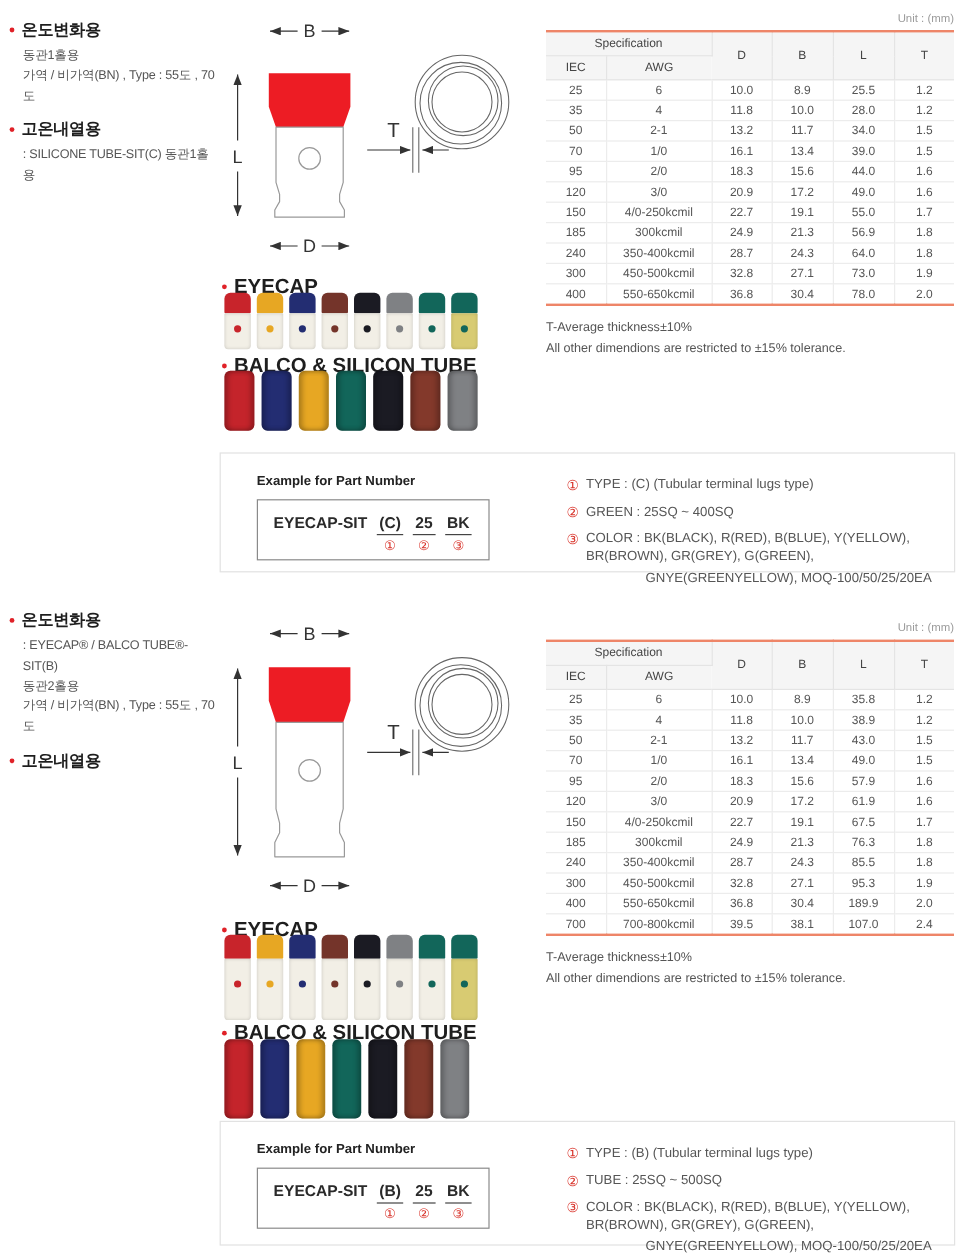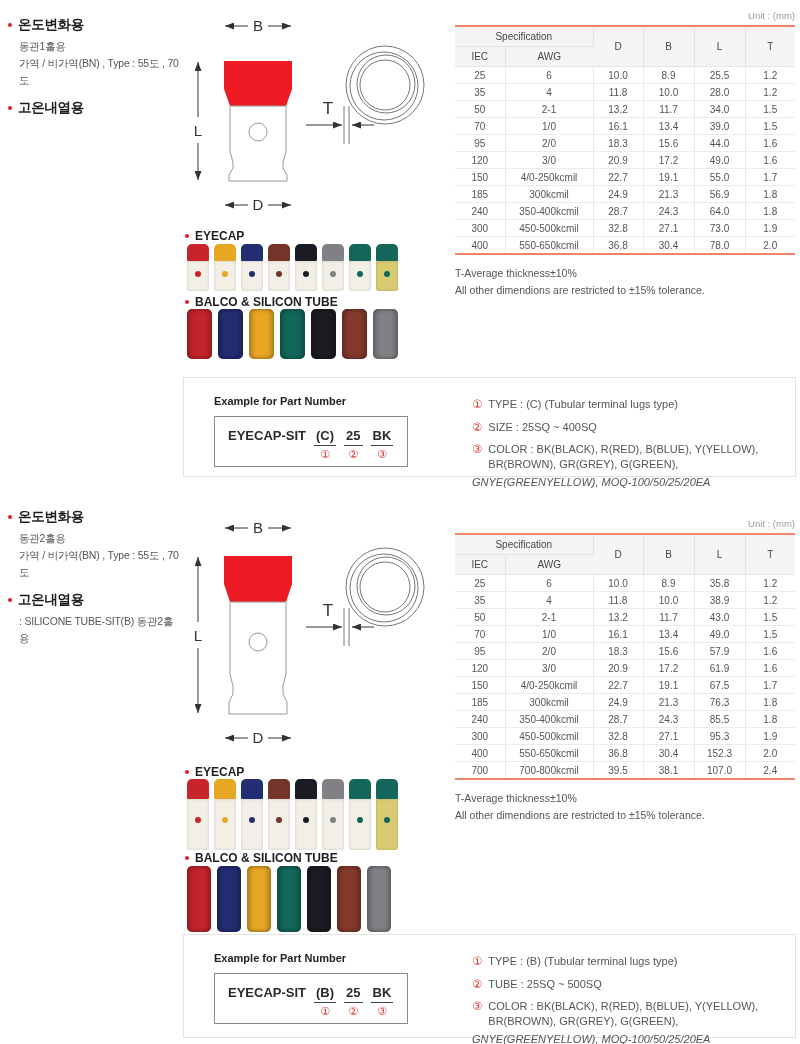--- a/index.html
+++ b/index.html
@@ -24,21 +24,21 @@
   .unit { text-align:right; font-size:9.5px; color:#9b9b9b; margin-bottom:4px; }
   table.spec { width:100%; border-collapse:collapse; border-top:2px solid #ee8568; border-bottom:2px solid #ee8568; font-size:10px; color:#555; table-layout:fixed; }
   .spec th { background:#f5f5f5; font-weight:normal; color:#444; padding:4px 2px; border-right:1px solid #e4e4e4; border-bottom:1px solid #e4e4e4; text-align:center; }
   .spec th:last-child, .spec td:last-child { border-right:none; }
   .spec td { text-align:center; padding:2.5px 2px; border-right:1px solid #ececec; border-bottom:1px solid #ececec; background:#fff; }
   .spec tr:last-child td { border-bottom:none; }
   .notes { font-size:10.5px; color:#555; margin-top:10px; line-height:1.65; }
 
   
   .swatch-label { position:absolute; display:flex; align-items:center; gap:6px; }
-  .swatch-title { font-size:12px; font-weight:bold; color:#1e1e1e; }
+  .swatch-title { font-size:17px; font-weight:bold; color:#1e1e1e; }
 
   
   .caps-row { position:absolute; display:flex; gap:5px; align-items:flex-end; }
   .cap-swatch { width:22px; height:47px; display:flex; flex-direction:column; }
   .cap-swatch .cap-top { height:36%; border-radius:5px 5px 1px 1px; }
   .cap-swatch .cap-body { flex:1; position:relative; border-radius:1px 1px 3px 3px; box-shadow:inset 0 0 3px rgba(0,0,0,.18); }
   .cap-swatch .cap-dot { position:absolute; left:50%; top:42%; width:6px; height:6px; border-radius:50%; transform:translate(-50%,-50%); }
   .cap-swatch.tall { height:71px; }
   .cap-swatch.tall .cap-top { height:28%; }
 
@@ -54,21 +54,21 @@
   .part-box { border:1px solid #8a8a8a; padding:11px 14px 5px 13px; display:inline-block; min-width:165px; }
   .part-line { font-size:13px; color:#2a2a2a; font-weight:bold; white-space:nowrap; }
   .part-prefix { display:inline-block; vertical-align:top; }
   .seg { display:inline-block; text-align:center; margin-left:8px; vertical-align:top; }
   .seg-text { display:block; border-bottom:1px solid #444; padding:0 2px 2px; }
   .seg-num { display:block; color:#d9342b; font-size:11px; font-weight:normal; font-family:"DejaVu Sans", sans-serif; margin-top:2px; }
   .ex-right { margin-left:32px; padding-top:2px; font-size:11px; color:#555; }
   .ex-item { margin-bottom:7px; }
   .ex-line { display:flex; gap:6px; align-items:flex-start; line-height:1.35; }
   .ex-num { color:#d9342b; font-family:"DejaVu Sans", sans-serif; font-size:11.5px; flex:0 0 auto; }
-  .ex-cont { margin-top:3px; line-height:1.35;font-style:italic; }
+  .ex-cont { margin-left:66px; margin-top:3px; line-height:1.35; }
 </style>
 </head>
 <body>
 
 <div class="page">
 
   <div class="left-text" style="top:16px;">
     <div class="head-group">
       <div class="head-row">
         <span class="bullet"></span>
@@ -77,20 +77,23 @@
       <div>
           <div class="sub-line">동관1홀용</div>
           <div class="sub-line">가역 / 비가역(BN) , Type : 55도 , 70도</div>
         </div>
     </div>
     <div class="head-group">
       <div class="head-row">
         <span class="bullet"></span>
         <span class="head-title">고온내열용</span>
       </div>
+      <div>
+          <div class="sub-line">: SILICONE TUBE-SIT(C) 동관1홀용</div>
+        </div>
     </div>
   </div>
 
   <svg class="diagram" style="top:12px;" width="270" height="207" viewBox="0 0 270 207">
     <defs>
       <marker id="ar1" markerWidth="9" markerHeight="7" refX="9" refY="3.5" orient="auto">
           <path d="M0,0L9,3.5L0,7Z" fill="#333"></path>
         </marker>
     </defs>
 
@@ -326,52 +329,50 @@
     <div class="ex-right">
         <div class="ex-item">
           <div class="ex-line">
             <span class="ex-num">①</span>
             <span class="ex-text">TYPE : (C) (Tubular terminal lugs type)</span>
           </div>
         </div>
         <div class="ex-item">
           <div class="ex-line">
             <span class="ex-num">②</span>
-            <span class="ex-text">SIZE : 25SQ ~ 400SQ</span>
+            <span class="ex-text">GREEN : 25SQ ~ 400SQ</span>
           </div>
         </div>
         <div class="ex-item">
           <div class="ex-line">
             <span class="ex-num">③</span>
             <span class="ex-text">COLOR : BK(BLACK), R(RED), B(BLUE), Y(YELLOW), BR(BROWN), GR(GREY), G(GREEN),</span>
           </div>
           <div class="ex-cont">GNYE(GREENYELLOW), MOQ-100/50/25/20EA</div>
         </div>
       </div>
   </div>
 
   <div class="left-text" style="top:508px;">
     <div class="head-group">
       <div class="head-row">
         <span class="bullet"></span>
         <span class="head-title">온도변화용</span>
       </div>
       <div>
+          <div class="sub-line">: EYECAP® / BALCO TUBE®-SIT(B)</div>
           <div class="sub-line">동관2홀용</div>
           <div class="sub-line">가역 / 비가역(BN) , Type : 55도 , 70도</div>
         </div>
     </div>
     <div class="head-group">
       <div class="head-row">
         <span class="bullet"></span>
         <span class="head-title">고온내열용</span>
       </div>
-      <div>
-          <div class="sub-line">: SILICONE TUBE-SIT(B) 동관2홀용</div>
-        </div>
     </div>
   </div>
 
   <svg class="diagram" style="top:514px;" width="270" height="240" viewBox="0 0 270 240">
     <defs>
       <marker id="ar2" markerWidth="9" markerHeight="7" refX="9" refY="3.5" orient="auto">
           <path d="M0,0L9,3.5L0,7Z" fill="#333"></path>
         </marker>
     </defs>
     <line x1="70" y1="14" x2="47" y2="14" stroke="#333" marker-end="url(#ar2)"></line>
@@ -502,21 +503,21 @@
             <td>32.8</td>
             <td>27.1</td>
             <td>95.3</td>
             <td>1.9</td>
           </tr>
           <tr>
             <td>400</td>
             <td>550-650kcmil</td>
             <td>36.8</td>
             <td>30.4</td>
-            <td>152.3</td>
+            <td>189.9</td>
             <td>2.0</td>
           </tr>
           <tr>
             <td>700</td>
             <td>700-800kcmil</td>
             <td>39.5</td>
             <td>38.1</td>
             <td>107.0</td>
             <td>2.4</td>
           </tr>

